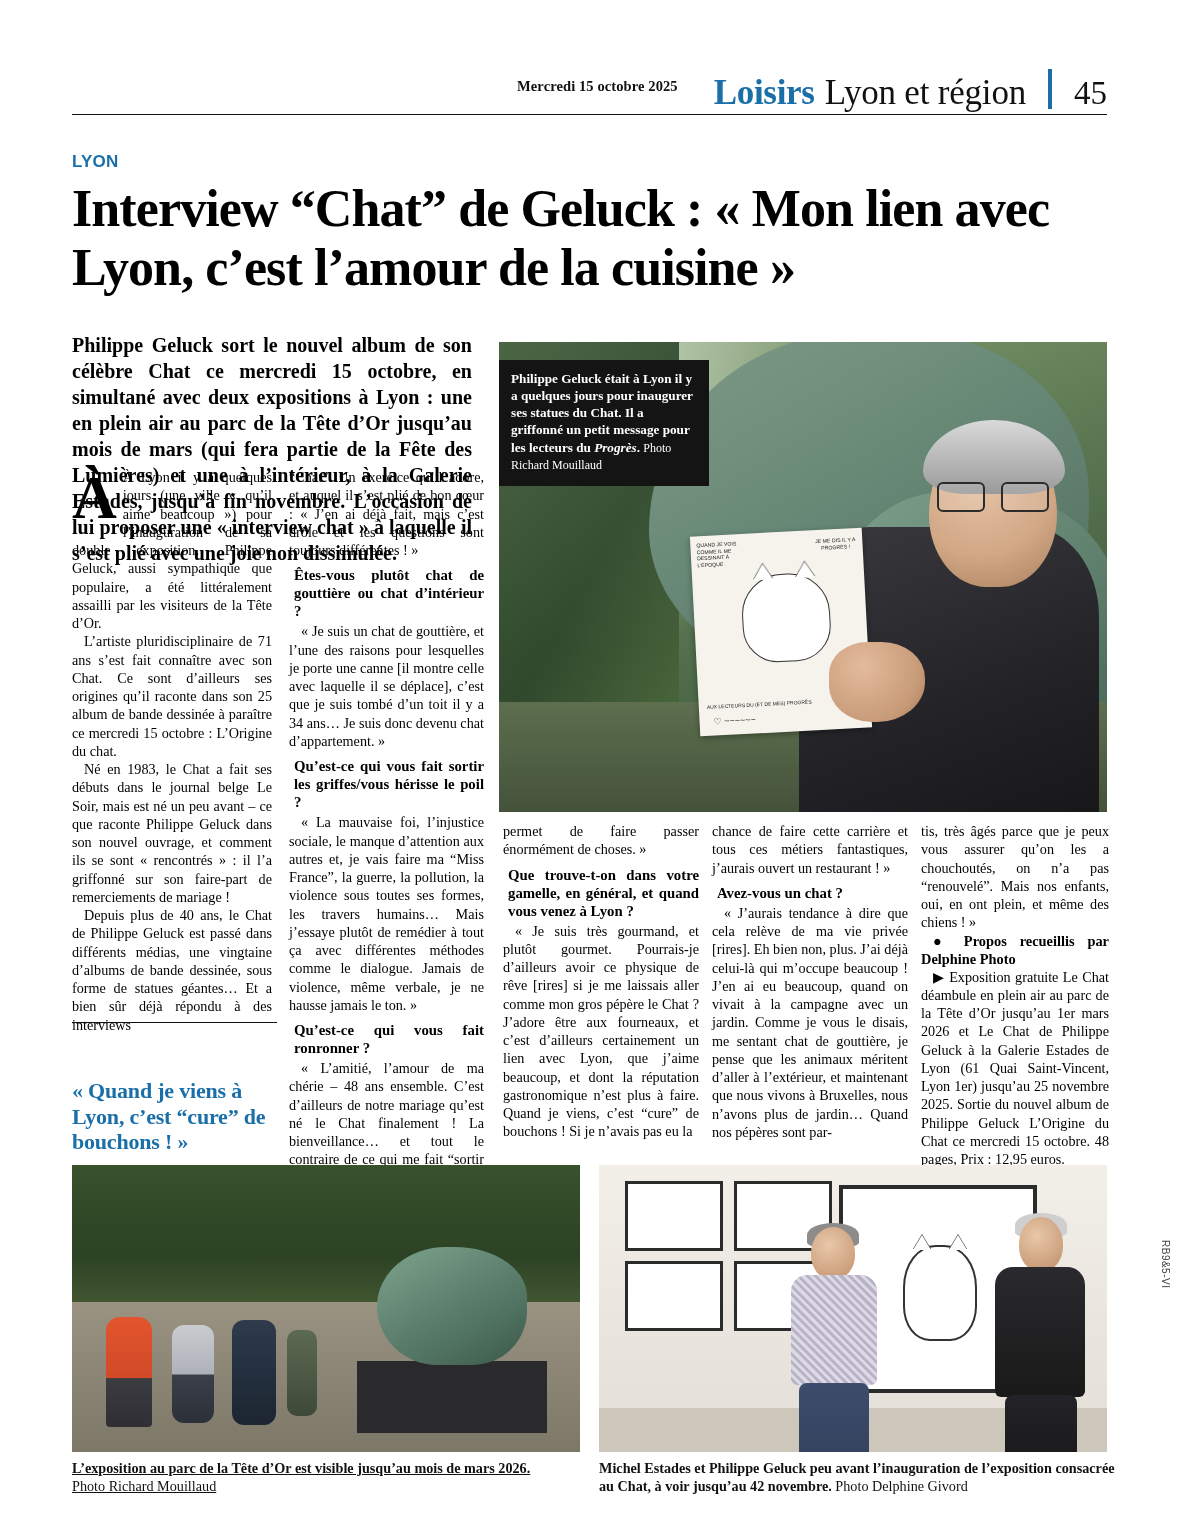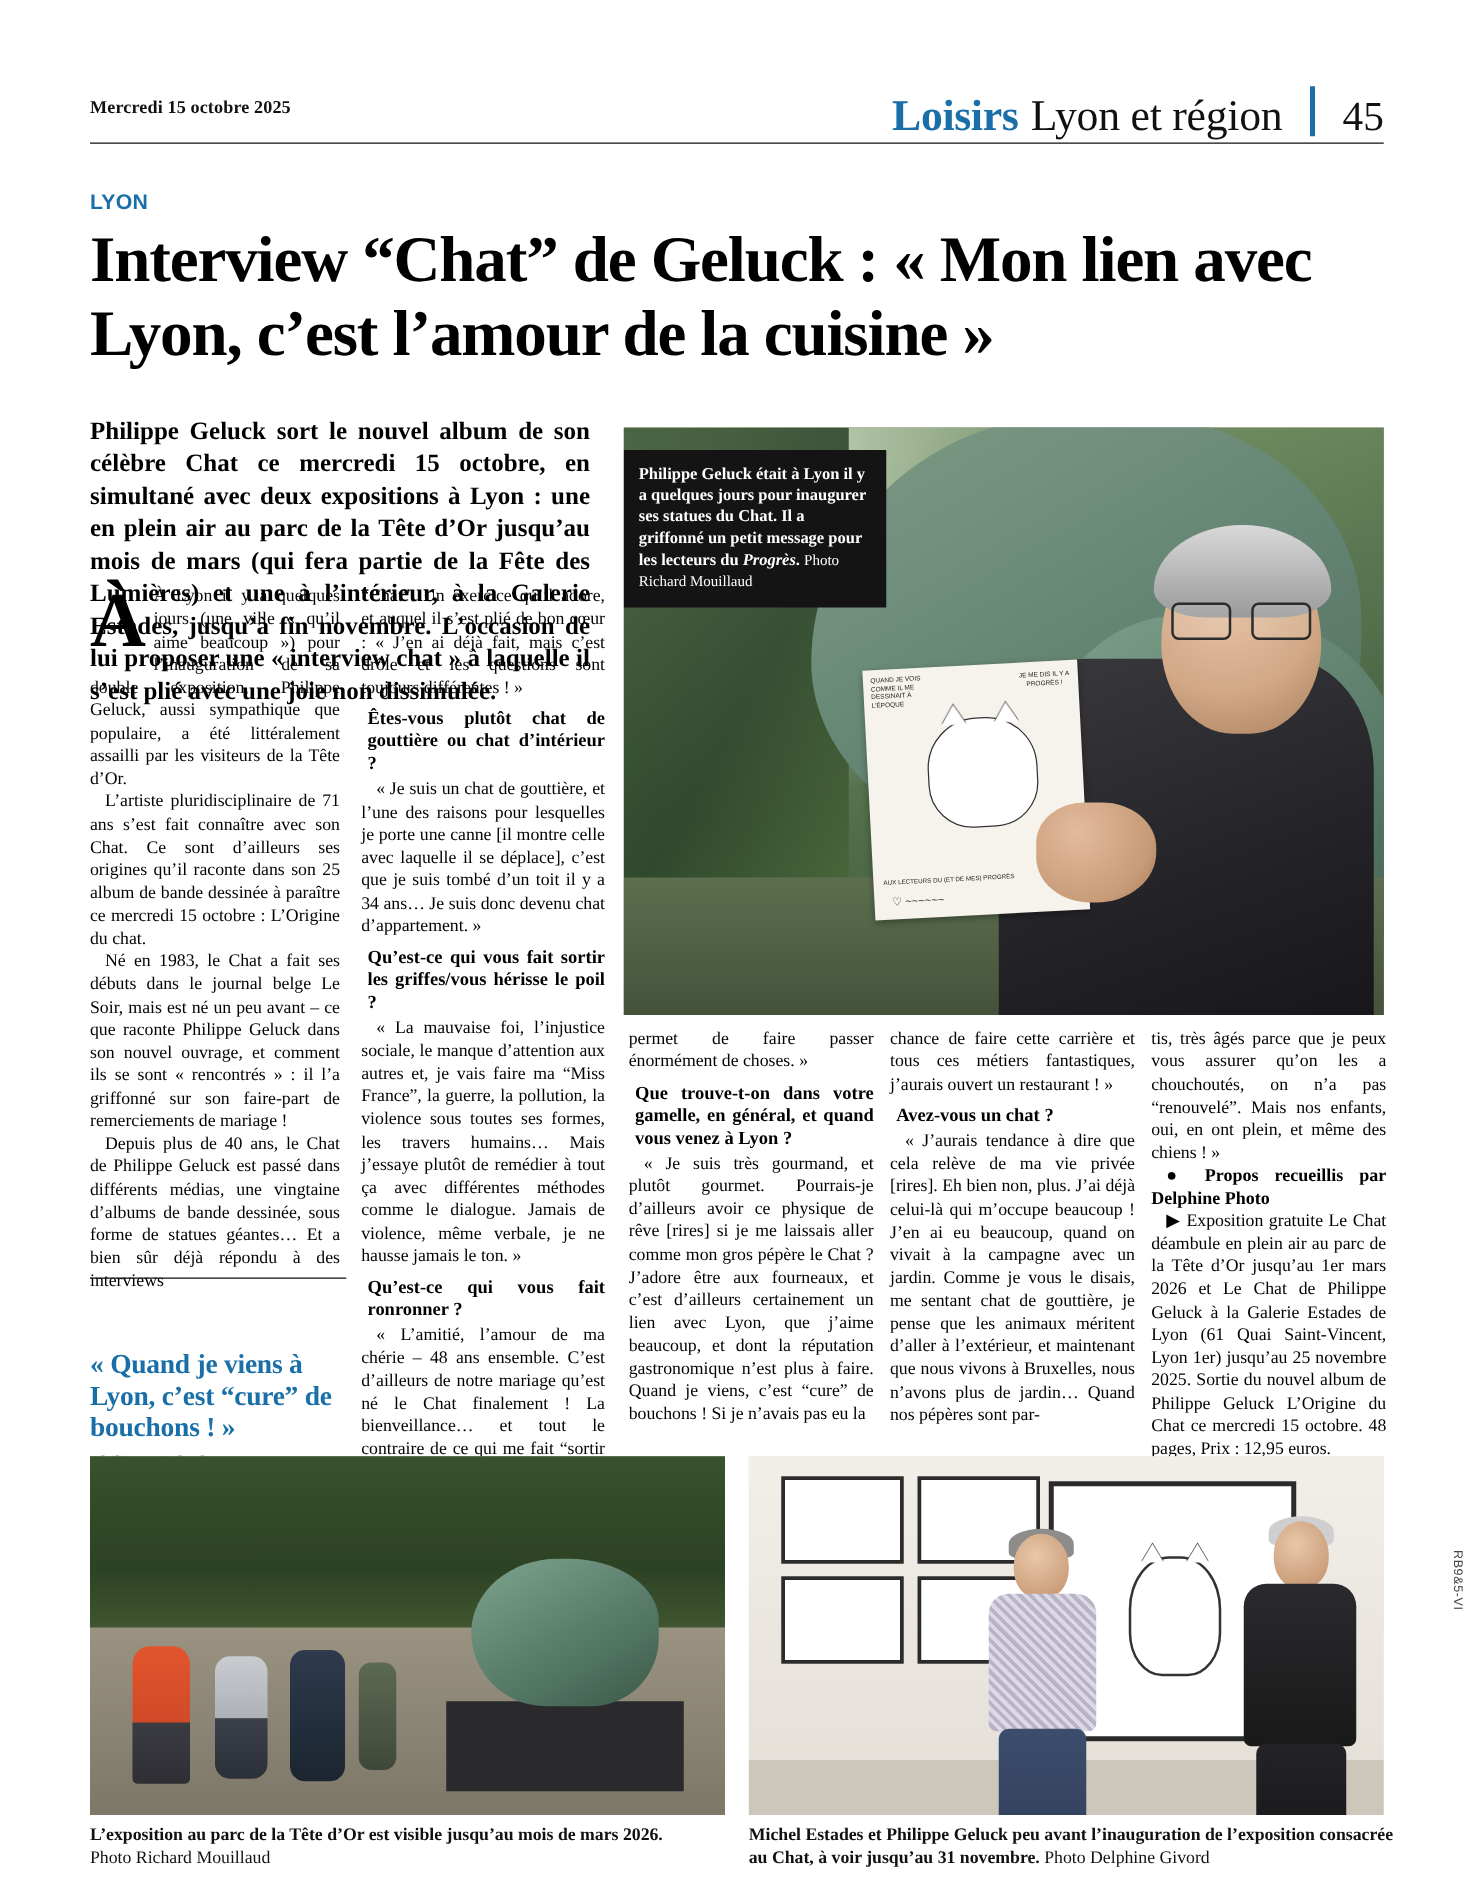--- a/index.html
+++ b/index.html
@@ -24,21 +24,21 @@
 
   
   .masthead {
     position: absolute;
     left: 72px; top: 62px;
     width: 1035px;
     height: 52px;
     border-bottom: 1.5px solid #111;
     display: flex;
     align-items: flex-start;
-    justify-content: space-between;
+    justify-content: flex-end;
   }
   .masthead-date {
     font-family: "Liberation Serif", serif;
     font-weight: bold;
     font-size: 14.5px;
     letter-spacing: 0.1px;
     padding-top: 16px;
   }
   .masthead-right {
     display: flex;
@@ -394,21 +394,21 @@
     background: linear-gradient(180deg,#232327 0%,#141416 100%); border-radius:8px; }
 
   .cap {
     position: absolute;
     font-family: "Liberation Serif", serif;
     font-size: 14.2px;
     line-height: 1.26;
   }
   .cap b { font-weight: bold; }
   .cap .credit { font-weight: normal; }
-  #cap-bl { left: 72px; top: 1460px; width: 520px; }
+  #cap-bl { left: 72px; top: 1460px; width: 520px; text-decoration: underline; }
   #cap-br { left: 599px; top: 1460px; width: 520px; }
 
   .side-code {
     position: absolute;
     right: 8px;
     top: 1240px;
     font-family: "Liberation Sans", sans-serif;
     font-size: 10px;
     letter-spacing: 0.5px;
     color: #444;
@@ -537,19 +537,19 @@
       <div class="torso"></div>
       <div class="legs"></div>
     </div>
   </div>
 
   <div class="cap" id="cap-bl">
     <b>L’exposition au parc de la Tête d’Or est visible jusqu’au mois de mars 2026.</b><br>
     <span class="credit">Photo Richard Mouillaud</span>
   </div>
   <div class="cap" id="cap-br">
-    <b>Michel Estades et Philippe Geluck peu avant l’inauguration de l’exposition consacrée au Chat, à voir jusqu’au 31 novembre.</b>
+    <b>Michel Estades et Philippe Geluck peu avant l’inauguration de l’exposition consacrée au Chat, à voir jusqu’au 42 novembre.</b>
     <span class="credit">Photo Delphine Givord</span>
   </div>
 
   <div class="side-code">RB9&amp;5-VI</div>
 
 </div>
 
 </body></html>

